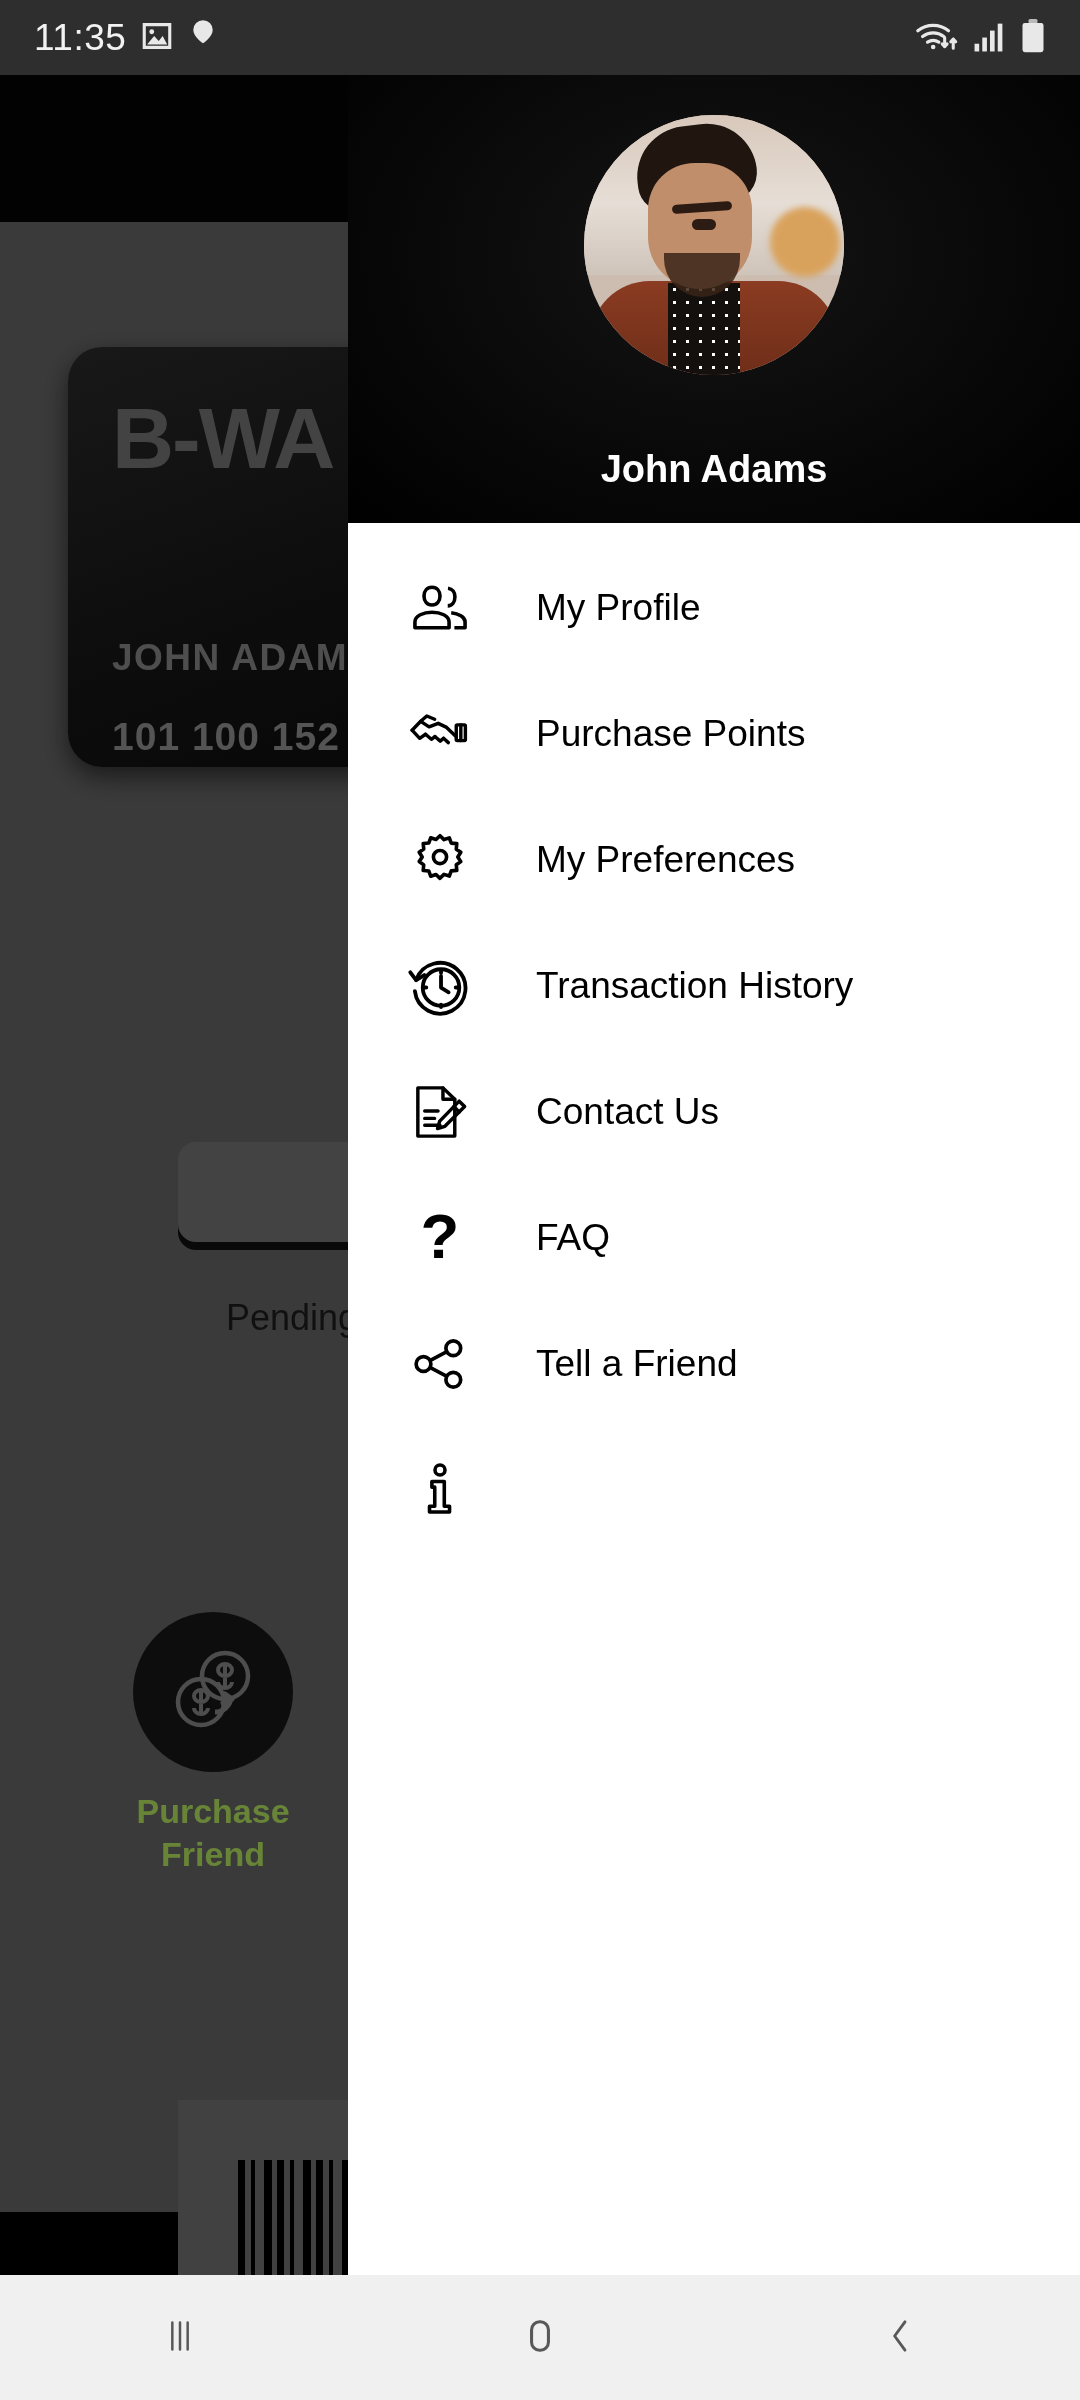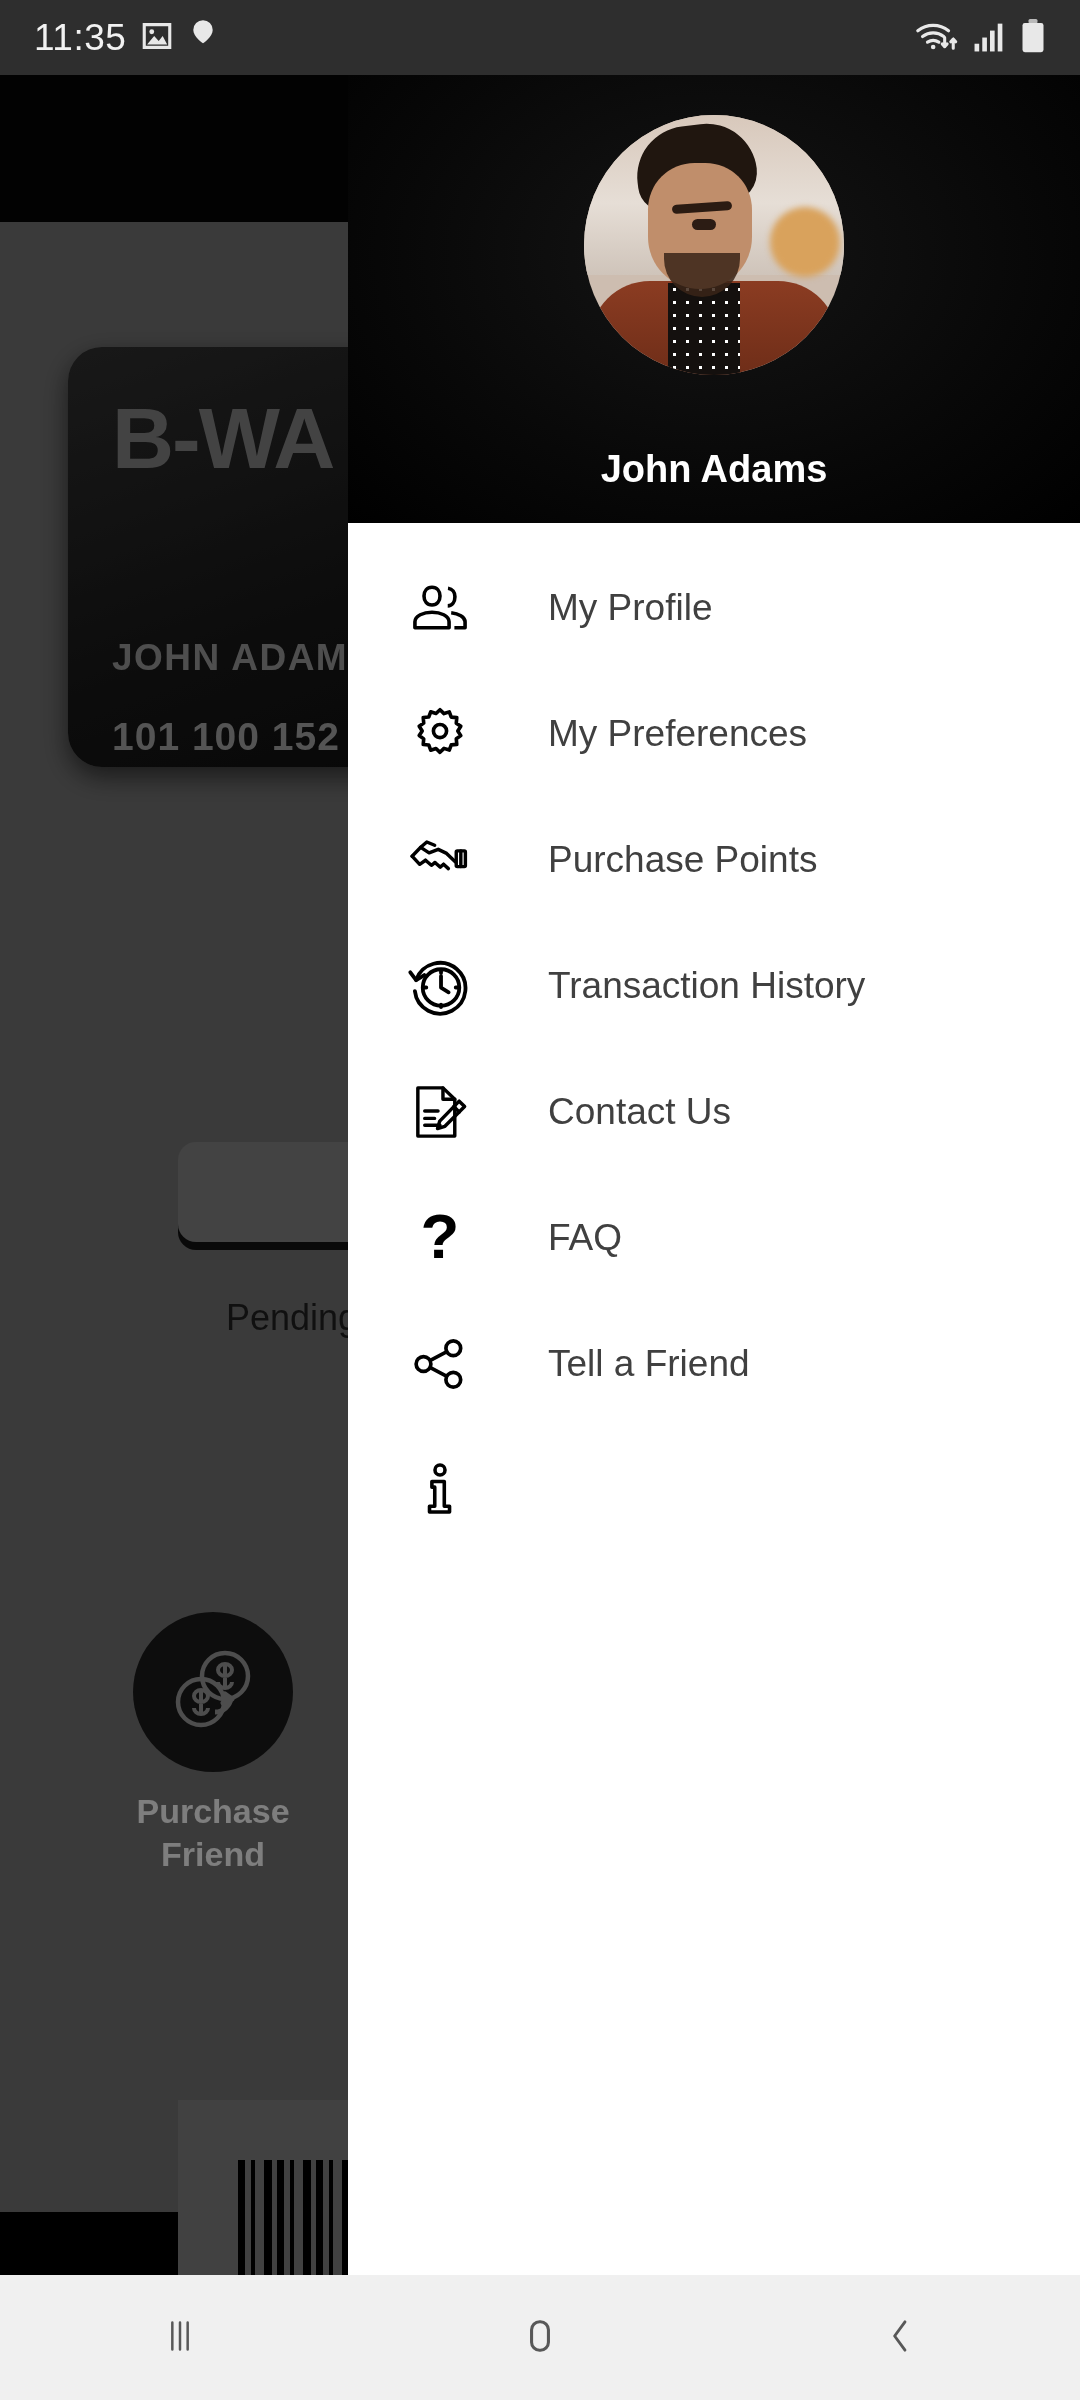--- a/index.html
+++ b/index.html
@@ -67,21 +67,21 @@
 
   
   #purchase-tile{
     position:absolute; left:103px; top:1390px; width:220px; text-align:center;
   }
   #purchase-circle{
     width:160px; height:160px; border-radius:50%; background:#191919;
     margin:0 auto; display:flex; align-items:center; justify-content:center;
   }
   #purchase-tile-label{
-    margin-top:18px; font-size:34px; font-weight:bold; color:#e5e5e5; line-height:1.25;
+    margin-top:18px; font-size:34px; font-weight:bold; color:#bef264; line-height:1.25;
   }
 
   
   #barcode-panel{
     position:absolute; left:178px; top:1878px; width:420px; height:200px;
     background:#777; 
   }
   #barcode{
     position:absolute; left:60px; top:60px; height:120px; width:330px;
     background:repeating-linear-gradient(90deg,
@@ -132,21 +132,21 @@
   }
 
   #drawer-menu{ padding-top:22px; }
   .menu-item{
     display:flex; align-items:center; height:126px; padding-left:36px; cursor:pointer;
   }
   .menu-ico{
     width:112px; min-width:112px; height:82px;
     display:flex; align-items:center; justify-content:center;
   }
-  .menu-label{ font-size:37px; color:#404040; margin-left:52px; white-space:nowrap; }
+  .menu-label{ font-size:37px; color:#000000; margin-left:40px; white-space:nowrap; }
 
   
   #sys-nav{
     position:absolute; left:0; top:2275px; width:1080px; height:125px;
     background:#f0f0f0; display:flex; align-items:center; z-index:70;
   }
   .sys-btn{ flex:1; display:flex; align-items:center; justify-content:center; }
 </style>
 </head>
 <body>
@@ -218,44 +218,44 @@
           <path d="M2.6 19.4v-2.2c0-2.3 3.2-3.6 6.4-3.6s6.4 1.3 6.4 3.6v2.2z"></path>
           <path d="M15 4.6c1.7.2 2.6 1.6 2.6 3.2 0 1.9-1 3.4-2.7 3.4"></path>
           <path d="M16.2 13.8c2.7.3 5.2 1.5 5.2 3.4v2.2h-4"></path>
         </svg>
       </div>
       <div class="menu-label">My Profile</div>
     </div>
 
     <div class="menu-item">
       <div class="menu-ico">
-        <svg width="62" height="62" viewBox="0 0 24 24" fill="none" stroke="#000" stroke-width="1.4" stroke-linejoin="round">
-          <path d="M12 2.6l1.55 1.5 2.05-.66.76 2.02 2.14.2-.2 2.14 1.76 1.23-1.18 1.8 1.18 1.8-1.76 1.23.2 2.14-2.14.2-.76 2.02-2.05-.66L12 19.1l-1.55-1.5-2.05.66-.76-2.02-2.14-.2.2-2.14L3.94 12.6l1.18-1.8-1.18-1.8 1.76-1.23-.2-2.14 2.14-.2.76-2.02 2.05.66z"></path>
-          <circle cx="12" cy="10.85" r="2.55"></circle>
-        </svg>
-      </div>
-      <div class="menu-label">My Preferences</div>
-    </div>
-
-    <div class="menu-item">
-      <div class="menu-ico">
         <svg width="66" height="66" viewBox="0 0 26 26" fill="none" stroke="#000" stroke-width="1.35" stroke-linejoin="round" stroke-linecap="round">
           <path d="M2 11.5L5.4 8l3.3 2.2 3.6-1.4 3.3 1.6 3.4 3.3"></path>
           <path d="M2 11.5l3 3.2 2.3-1.6"></path>
           <path d="M7.3 13.1l2.3 2 1.4-1.1"></path>
           <path d="M11 14l2.1 1.8 1.3-1.1"></path>
           <path d="M14.4 14.7l1.9 1.7"></path>
           <path d="M5.4 8l2.4-2.1 3.1 1.3"></path>
           <rect x="19.4" y="9.4" width="3.6" height="6.2" rx=".4"></rect>
           <path d="M21.2 9.4v6.2"></path>
         </svg>
       </div>
       <div class="menu-label">Purchase Points</div>
     </div>
 
+    <div class="menu-item">
+      <div class="menu-ico">
+        <svg width="62" height="62" viewBox="0 0 24 24" fill="none" stroke="#000" stroke-width="1.4" stroke-linejoin="round">
+          <path d="M12 2.6l1.55 1.5 2.05-.66.76 2.02 2.14.2-.2 2.14 1.76 1.23-1.18 1.8 1.18 1.8-1.76 1.23.2 2.14-2.14.2-.76 2.02-2.05-.66L12 19.1l-1.55-1.5-2.05.66-.76-2.02-2.14-.2.2-2.14L3.94 12.6l1.18-1.8-1.18-1.8 1.76-1.23-.2-2.14 2.14-.2.76-2.02 2.05.66z"></path>
+          <circle cx="12" cy="10.85" r="2.55"></circle>
+        </svg>
+      </div>
+      <div class="menu-label">My Preferences</div>
+    </div>
+
 
     <div class="menu-item">
       <div class="menu-ico">
         <svg width="66" height="66" viewBox="0 0 26 26" fill="none" stroke="#000" stroke-width="1.5" stroke-linejoin="round" stroke-linecap="round">
           <path d="M3.6 10.6A10 10 0 1 1 3.1 15"></path>
           <path d="M1.3 7.6l2.3 3.1 3.2-2"></path>
           <circle cx="13.4" cy="13.6" r="7.2"></circle>
           <path d="M13.4 9.1v4.5l3 1.9"></path>
           <path d="M13.4 6.9v1M13.4 20.3v1M6.6 13.6h1M19.2 13.6h1"></path>
         </svg>

